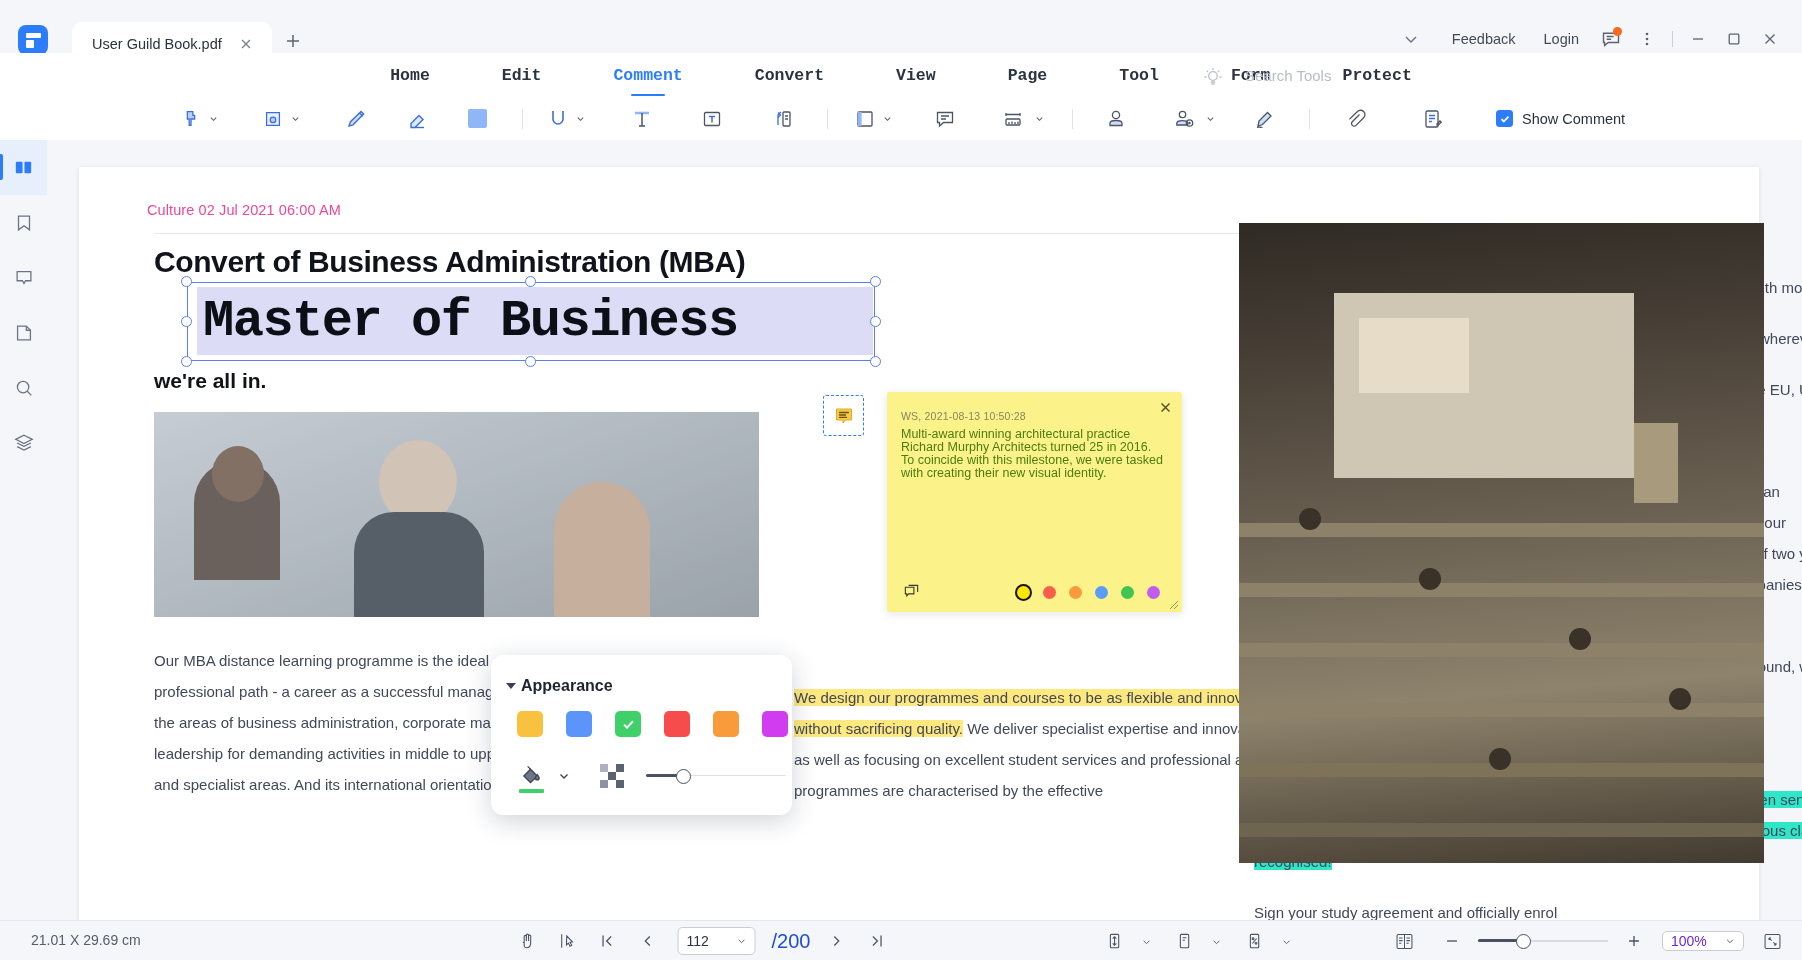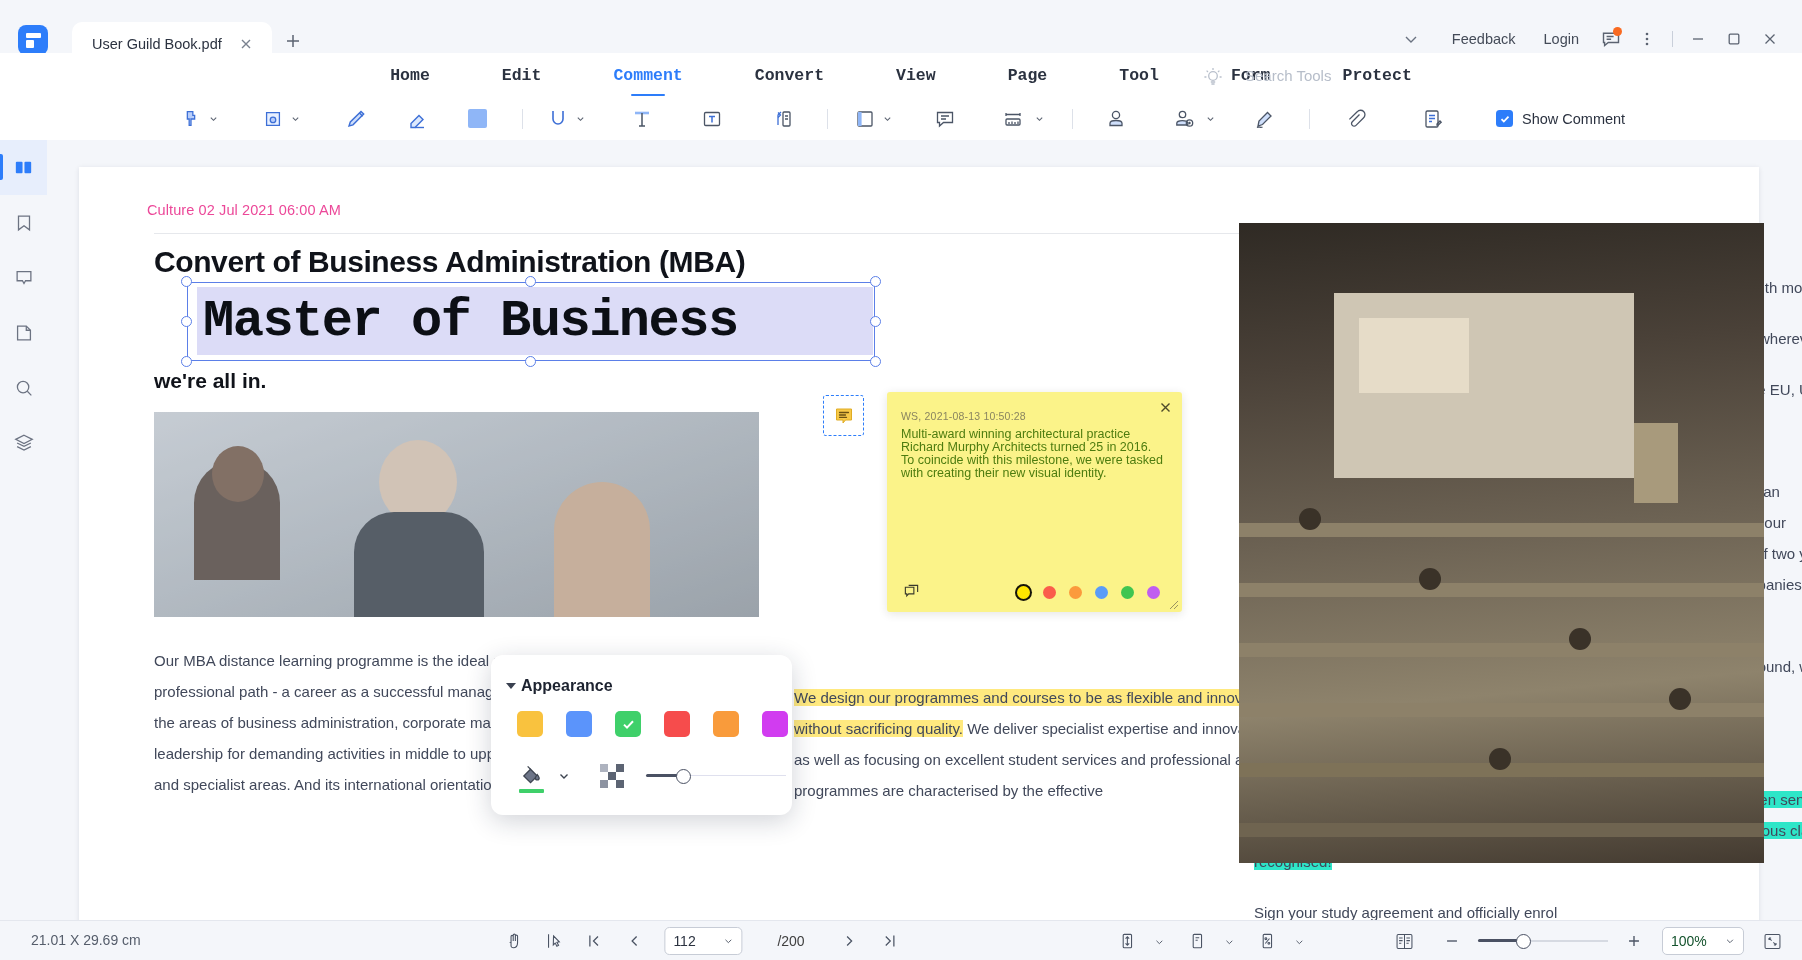--- a/index.html
+++ b/index.html
@@ -141,30 +141,30 @@
   .status { position:absolute; left:0; bottom:0; width:1802px; height:40px; background:#f4f6fa;
             border-top:1px solid #e4e7ee; }
   .st-dim { position:absolute; left:16px; top:11px; font-size:14px; color:#555d6b;margin-left:15px; }
   .st-center { position:absolute; left:50%; top:0; transform:translateX(-50%); height:40px;
                display:flex; align-items:center; gap:8px; }
   .st-btn { width:32px; height:30px; display:flex; align-items:center; justify-content:center;
             color:#4b5464; cursor:pointer; }
   .pagebox { width:78px; height:28px; border:1px solid #c7ccd6; border-radius:5px; background:#fff;
              display:flex; align-items:center; justify-content:space-between; padding:0 8px;
              font-size:14px; color:#2b3240; margin:0 6px; cursor:pointer; }
-  .pagetot { font-size:14px; color:#404040; margin:0 21px; }
+  .pagetot { font-size:20px; color:#1d4ed8; margin:0 2px; }
   .st-right { position:absolute; right:14px; top:0; height:40px; display:flex; align-items:center; gap:4px; }
   .zs { position:relative; width:130px; height:14px; margin:0 6px; }
   .zs-track { position:absolute; left:0; top:6px; width:130px; height:1.5px; background:#d6dae2; }
   .zs-fill { position:absolute; left:0; top:5px; width:44px; height:3px; background:#4a5163; border-radius:2px; }
   .zs-knob { position:absolute; left:38px; top:0; width:15px; height:15px; border-radius:50%;
              background:#fff; border:1.6px solid #4a5163; cursor:pointer; }
-  .zoombox { width:82px; height:28px; border:1px solid #c7ccd6; border-radius:5px; background:#fff;
+  .zoombox { width:82px; height:20px; border:1px solid #c7ccd6; border-radius:5px; background:#fff;
              display:flex; align-items:center; justify-content:space-between; padding:0 8px;
-             font-size:14px; color:#14532d; margin-left:8px; cursor:pointer; }
+             font-size:14px; color:#6d28d9; margin-left:8px; cursor:pointer; }
   svg { display:block; }
 </style>
 </head>
 <body>
 
 <div class="app">
 
   <div class="titlebar">
     <div class="logo">
         <i></i>

